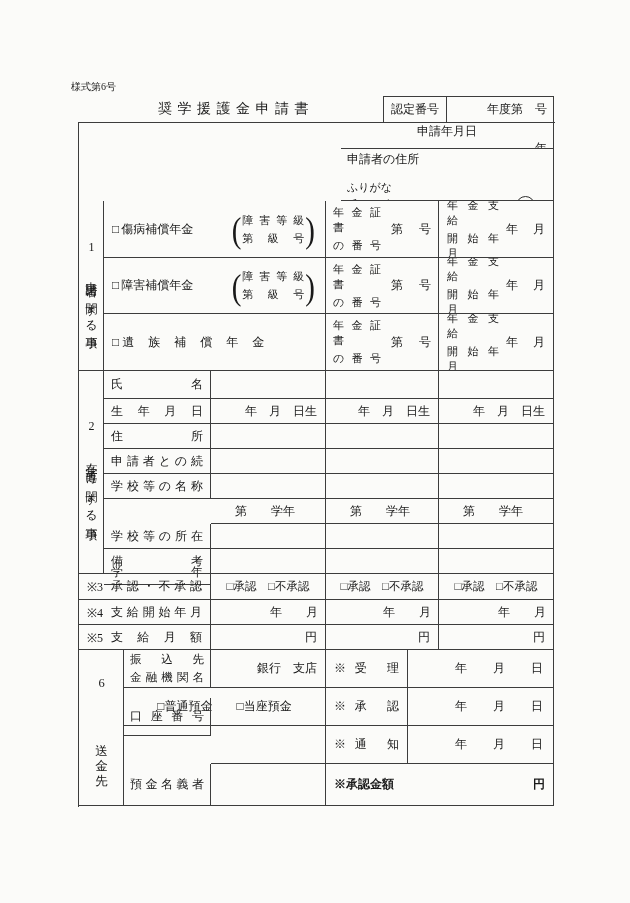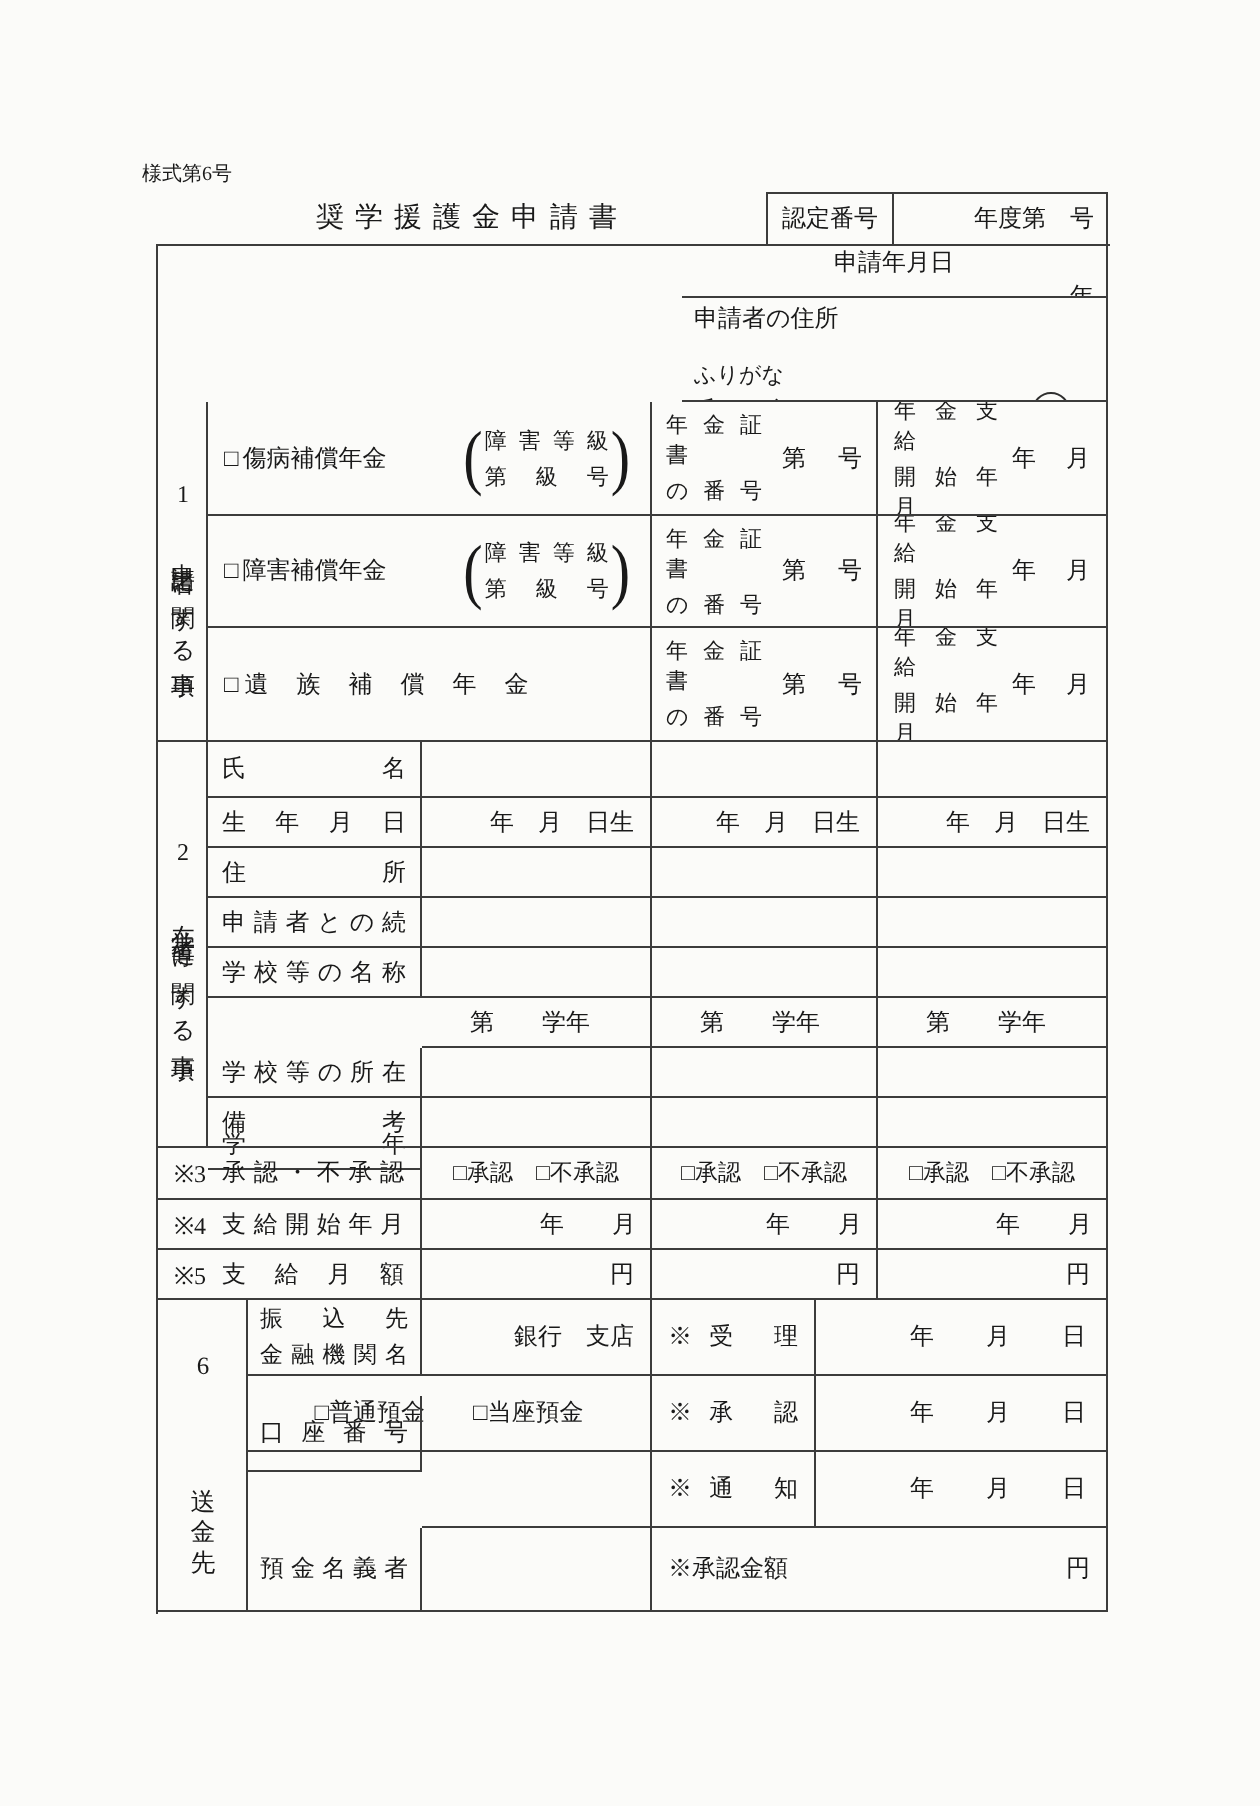--- a/index.html
+++ b/index.html
@@ -265,19 +265,19 @@
     <div class="cell" style="left:132px;top:603px;width:115px;height:38px;"></div>
     <div class="cell block jy" style="left:247px;top:603px;width:82px;height:38px;line-height:37px;padding:0 8px;">※通 知</div>
     <div class="cell dateset" style="left:329px;top:603px;width:146px;height:38px;">
       <span>年</span>
         <span>月</span>
         <span>日</span>
     </div>
 
     <div class="cell block jy" style="left:45px;top:641px;width:87px;height:42px;line-height:41px;padding:0 6px;">預 金 名 義 者</div>
     <div class="cell" style="left:132px;top:641px;width:115px;height:42px;"></div>
-    <div class="cell" style="left:247px;top:641px;width:228px;height:42px;padding:0 8px;">
+    <div class="cell" style="left:247px;top:641px;width:228px;height:42px;padding:0 8px;font-weight:bold;">
       <span>※承認金額</span>
       <span style="margin-left:auto;">円</span>
     </div>
 
   </div>
 </div>
 
 </body></html>

